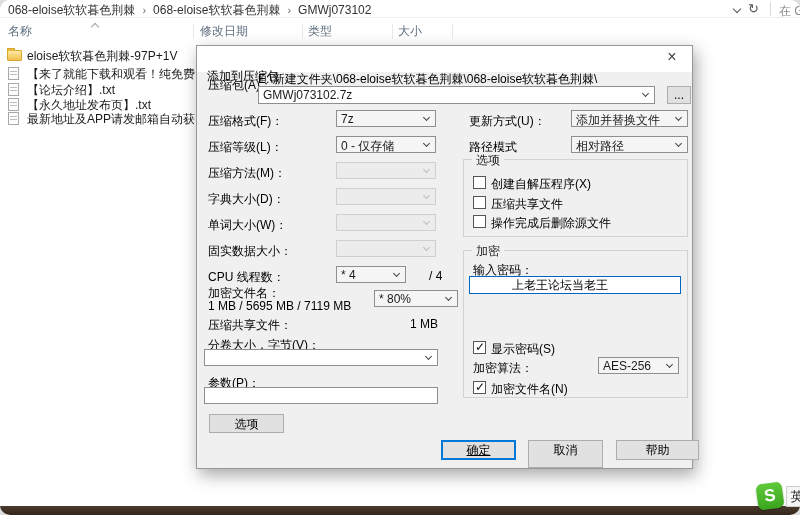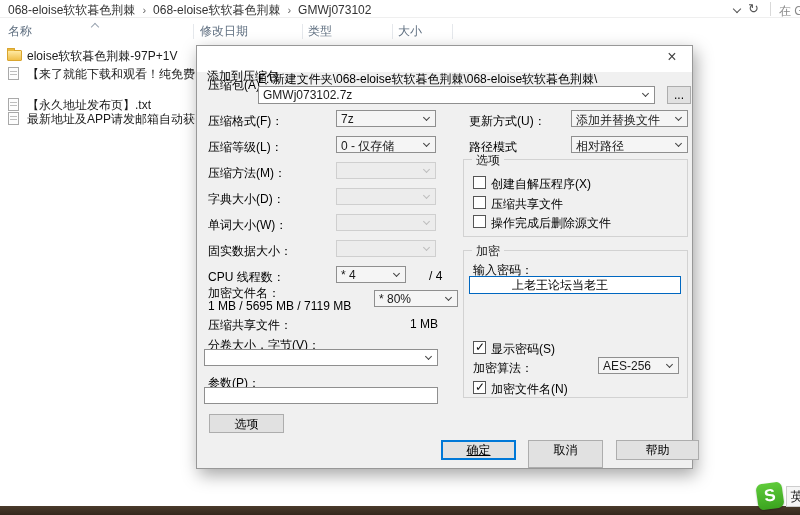--- a/index.html
+++ b/index.html
@@ -1,20 +1,20 @@
 <!DOCTYPE html>
 <html><head>
 <meta charset="utf-8">
 <style>
   * { margin:0; padding:0; box-sizing:border-box; }
   body { background:#ddd; }
   .screen {
     position:relative; width:800px; height:515px; overflow:hidden;
     background:#ffffff; font-family:"Liberation Sans", sans-serif;
-    font-size:12px; color:#1a1a1a;
+    font-size:12px; color:#1a1a1a;border-radius:10px;
   }
   
   .crumb-bar { position:absolute; left:0; top:0; width:800px; height:18px; background:#fff; border-bottom:1px solid #efefef; }
   .crumbs { position:absolute; left:8px; top:2px; white-space:nowrap; color:#333; }
   .crumbs .sep { color:#666; margin:0 7px; font-size:11px; }
   .addr-chev { position:absolute; left:734px; top:6px; width:6px; height:6px; border-right:1.4px solid #555; border-bottom:1.4px solid #555; transform:rotate(45deg); }
   .refresh { position:absolute; left:748px; top:1px; font-size:13px; color:#555; }
   .bar-sep { position:absolute; left:770px; top:2px; height:14px; border-left:1px solid #d9d9d9; }
   .search-txt { position:absolute; left:779px; top:3px; color:#888; white-space:nowrap; }
   .hdr { position:absolute; top:23px; color:#5f6f80; }
@@ -85,20 +85,24 @@
   <div class="hdr-sep" style="left:452px"></div>
 
   <div class="file-row" style="top:48px">
     <span class="icon-folder"></span>
     <span class="fname">eloise软软暮色荆棘-97P+1V</span>
   </div>
   <div class="file-row" style="top:66px">
     <span class="icon-txt"></span>
     <span class="fname">【来了就能下载和观看！纯免费！】.txt</span>
   </div>
+  <div class="file-row" style="top:82px">
+    <span class="icon-txt"></span>
+    <span class="fname">【论坛介绍】.txt</span>
+  </div>
   <div class="file-row" style="top:97px">
     <span class="icon-txt"></span>
     <span class="fname">【永久地址发布页】.txt</span>
   </div>
   <div class="file-row" style="top:111px">
     <span class="icon-txt"></span>
     <span class="fname">最新地址及APP请发邮箱自动获取！！！...</span>
   </div>
 
   <div class="dialog">

